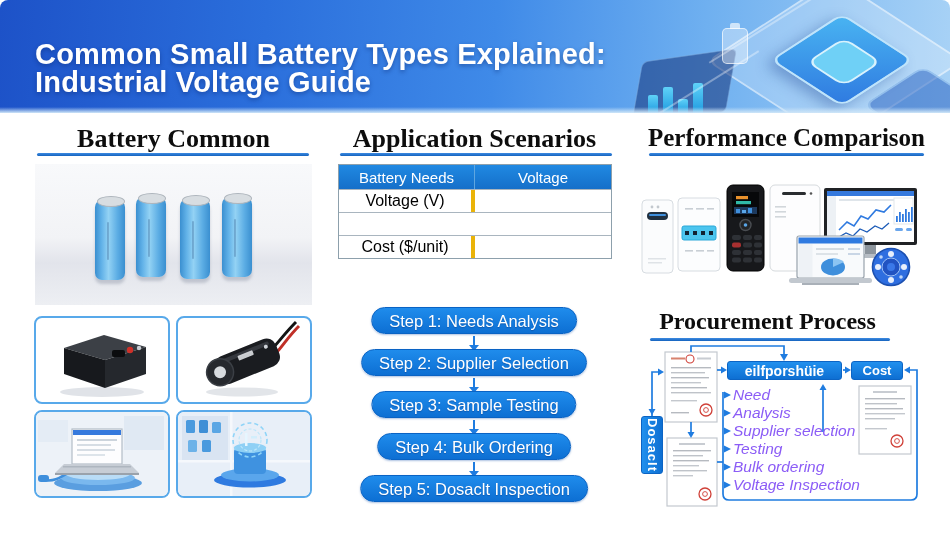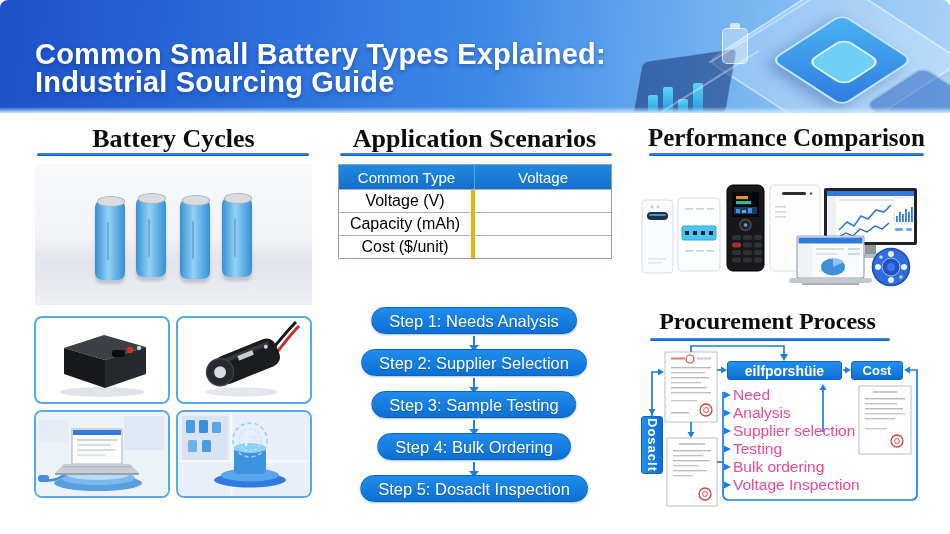--- a/index.html
+++ b/index.html
@@ -94,21 +94,21 @@
   #proc-flow svg.wires { position:absolute; left:0; top:0; }
   .flow-box { position:absolute; height:19px; line-height:18px; text-align:center; color:#fff;
               font-weight:700; border-radius:3px; background:linear-gradient(180deg,#2190ee,#0e6fd2);
               border:1px solid #0c64c4; font-size:14px; }
   #flow-main { left:100px; top:17px; width:115px; }
   #flow-cost { left:224px; top:17px; width:52px; font-size:13px; }
   #flow-side { position:absolute; left:14px; top:72px; width:22px; height:58px; border-radius:3px;
                background:linear-gradient(90deg,#2190ee,#0e6fd2); border:1px solid #0c64c4;
                color:#fff; font-weight:700; font-size:13px; writing-mode:vertical-rl;
                display:flex; align-items:center; justify-content:center; letter-spacing:1px; }
-  .flow-item { position:absolute; left:106px; height:18px; line-height:18px; font-size:15.5px; color:#ec4899; white-space:nowrap; }
+  .flow-item { position:absolute; left:106px; height:18px; line-height:18px; font-size:15.5px; color:#8b5cf6; white-space:nowrap;font-style:italic; }
 </style>
 </head>
 <body>
 
 <div id="stage">
 
   <div id="header">
     <div class="iso" id="iso-panel"></div>
     <div class="iso" id="iso-small"></div>
     <div class="iso" id="iso-chip"></div>
@@ -117,25 +117,25 @@
     <div class="hbar-wrap">
       <div class="hbar" id="hb1"></div>
       <div class="hbar" id="hb2"></div>
       <div class="hbar" id="hb3"></div>
       <div class="hbar" id="hb4"></div>
     </div>
     <div id="hdr-batt"></div>
     <div class="hline" id="hl1"></div>
     <div class="hline" id="hl2"></div>
     <div class="h-title" id="h-line1">Common Small Battery Types Explained:</div>
-    <div class="h-title" id="h-line2">Industrial Sourcing Guide</div>
+    <div class="h-title" id="h-line2">Industrial Voltage Guide</div>
     <div class="strip"></div>
   </div>
 
-  <div class="sec-title" id="t-battery">Battery Cycles</div>
+  <div class="sec-title" id="t-battery">Battery Common</div>
   <div class="underline" id="u-battery"></div>
   <div class="sec-title" id="t-apps">Application Scenarios</div>
   <div class="underline" id="u-apps"></div>
   <div class="sec-title" id="t-perf">Performance Comparison</div>
   <div class="underline" id="u-perf"></div>
   <div class="sec-title" id="t-proc">Procurement Process</div>
   <div class="underline" id="u-proc"></div>
 
   <div id="photo">
     <div class="batt" id="b1"></div>
@@ -208,29 +208,28 @@
       <ellipse cx="72" cy="36" rx="16" ry="5" fill="#8fd0f5"></ellipse>
       <circle cx="72" cy="28" r="17" fill="none" stroke="#8fd4f8" stroke-width="1.6" stroke-dasharray="4 3"></circle>
       <circle cx="72" cy="28" r="11" fill="none" stroke="#bde6fa" stroke-width="1.2" stroke-dasharray="3 2"></circle>
       <rect x="67" y="21" width="2.5" height="13" fill="#e6f6ff"></rect>
       <rect x="73" y="24" width="6" height="2.5" fill="#d2eefc"></rect>
     </svg>
   </div>
 
   <div id="spec-table">
     <div class="trow-head">
-      <div class="tcell c1">Common Type</div>
+      <div class="tcell c1">Battery Needs</div>
       <div class="tcell">Voltage</div>
     </div>
     <div class="trow">
       <div class="tcell c1">Voltage (V)</div>
       <div class="tcell"></div>
     </div>
     <div class="trow">
-      <div class="tcell c1">Capacity (mAh)</div>
       <div class="tcell"></div>
     </div>
     <div class="trow">
       <div class="tcell c1">Cost ($/unit)</div>
       <div class="tcell"></div>
     </div>
   </div>
 
   <div id="steps">
     <div class="step" style="top:2px">Step 1: Needs Analysis</div>

